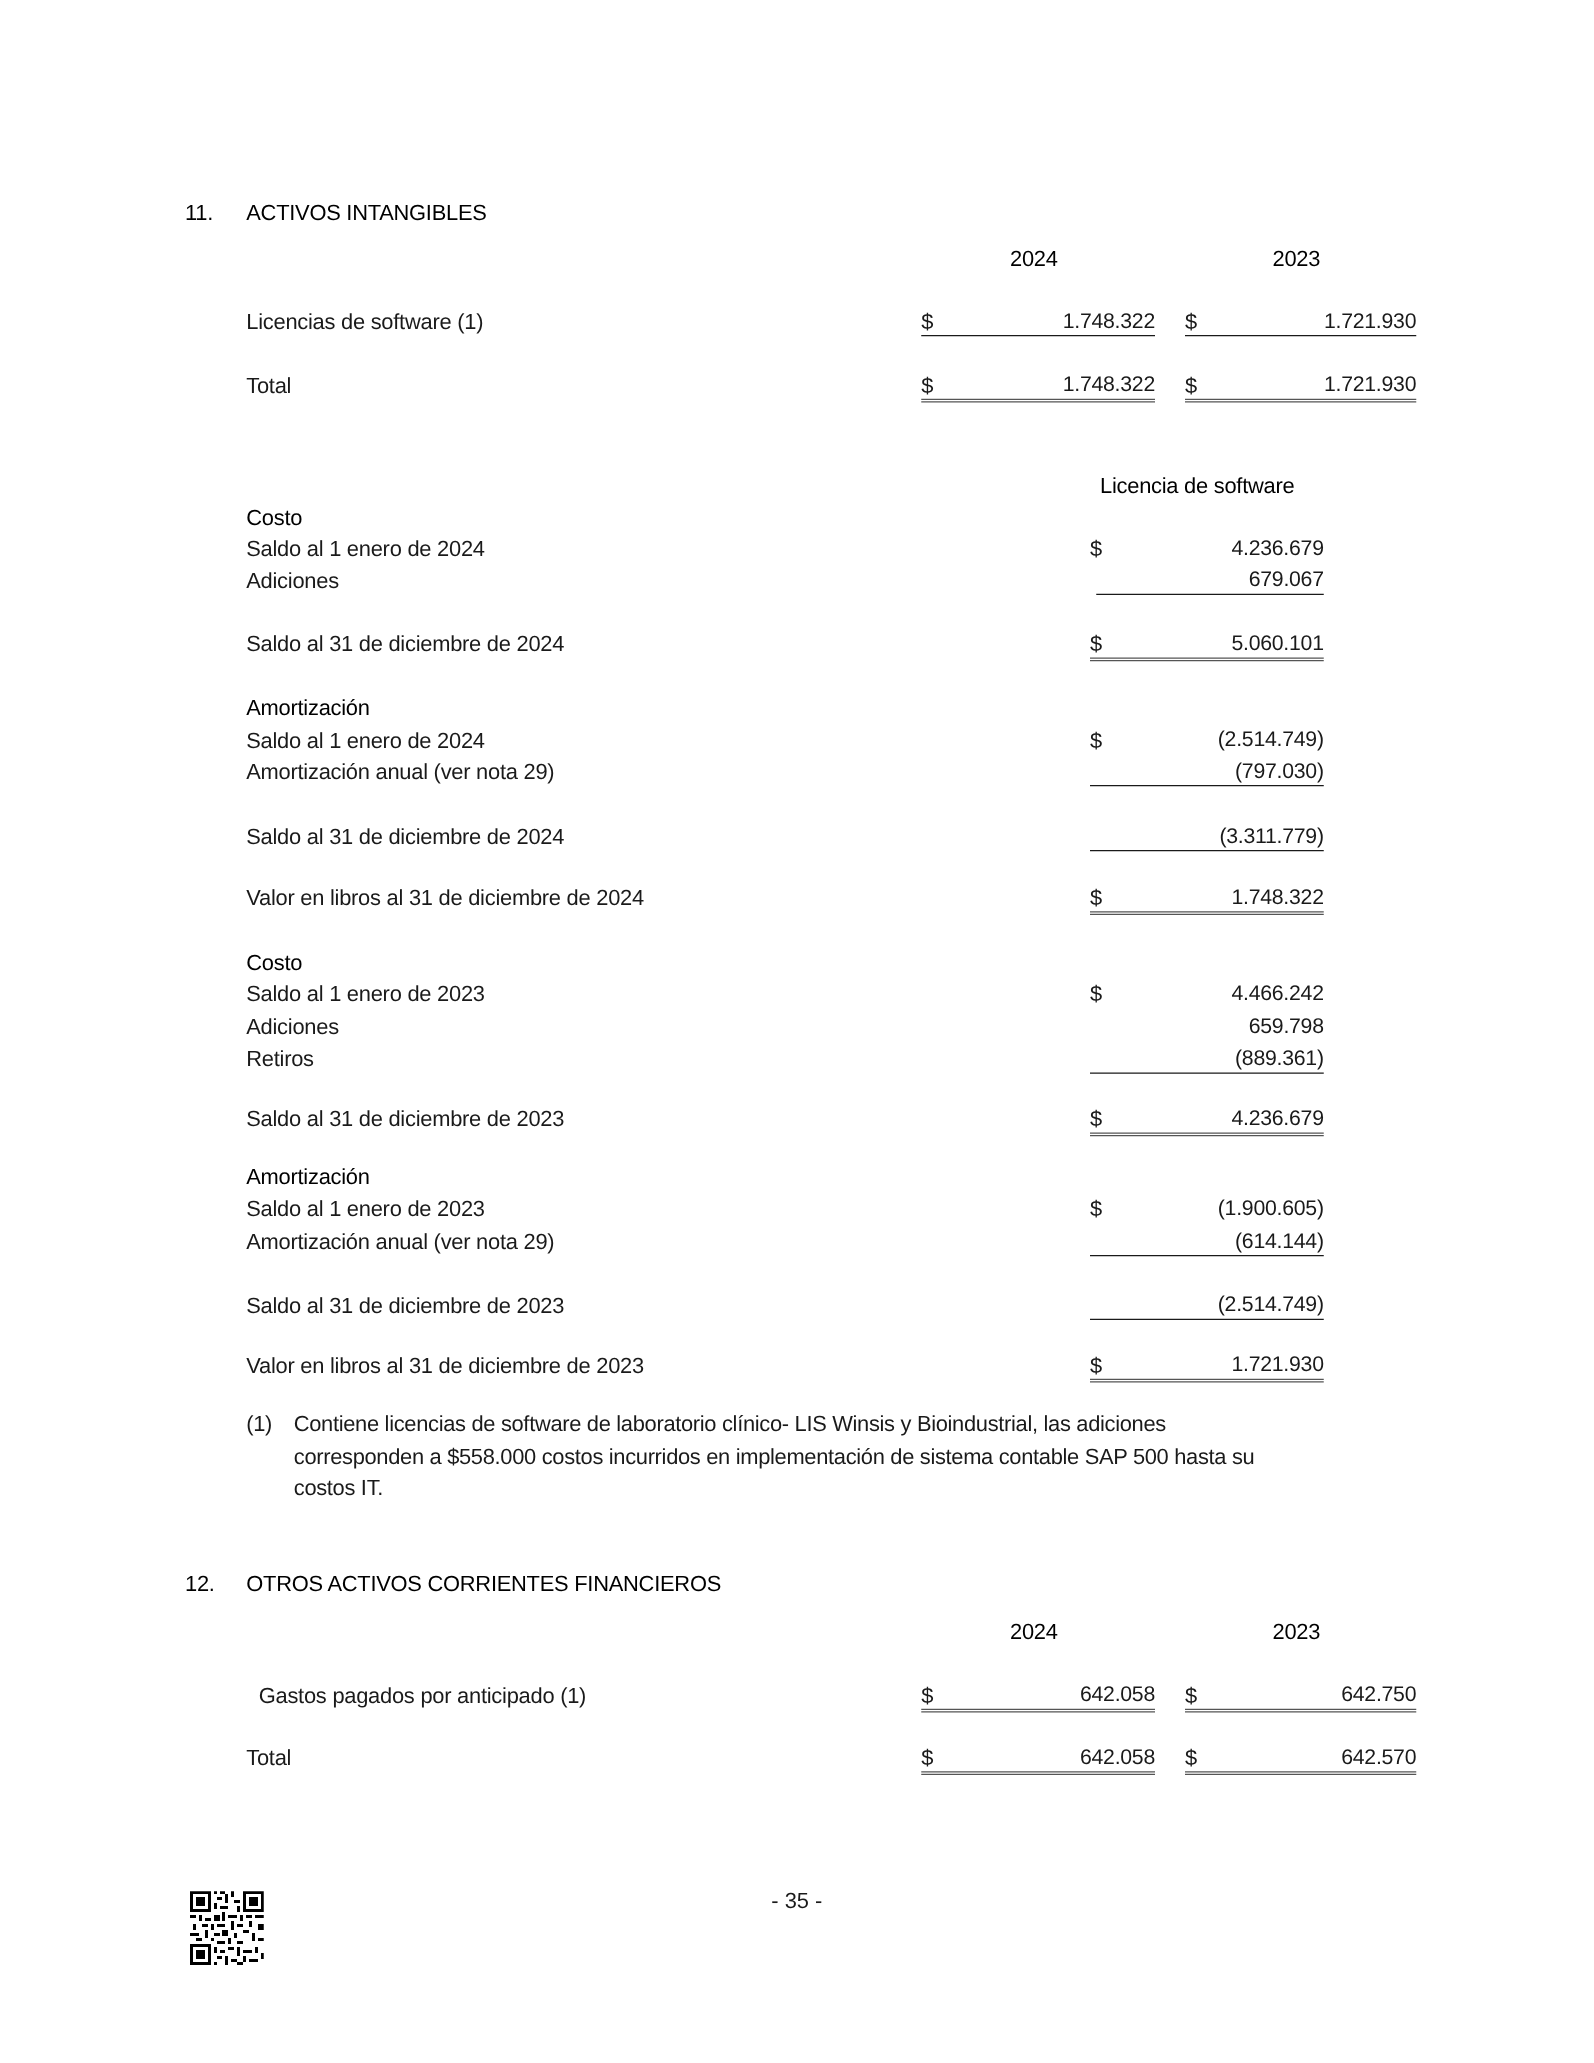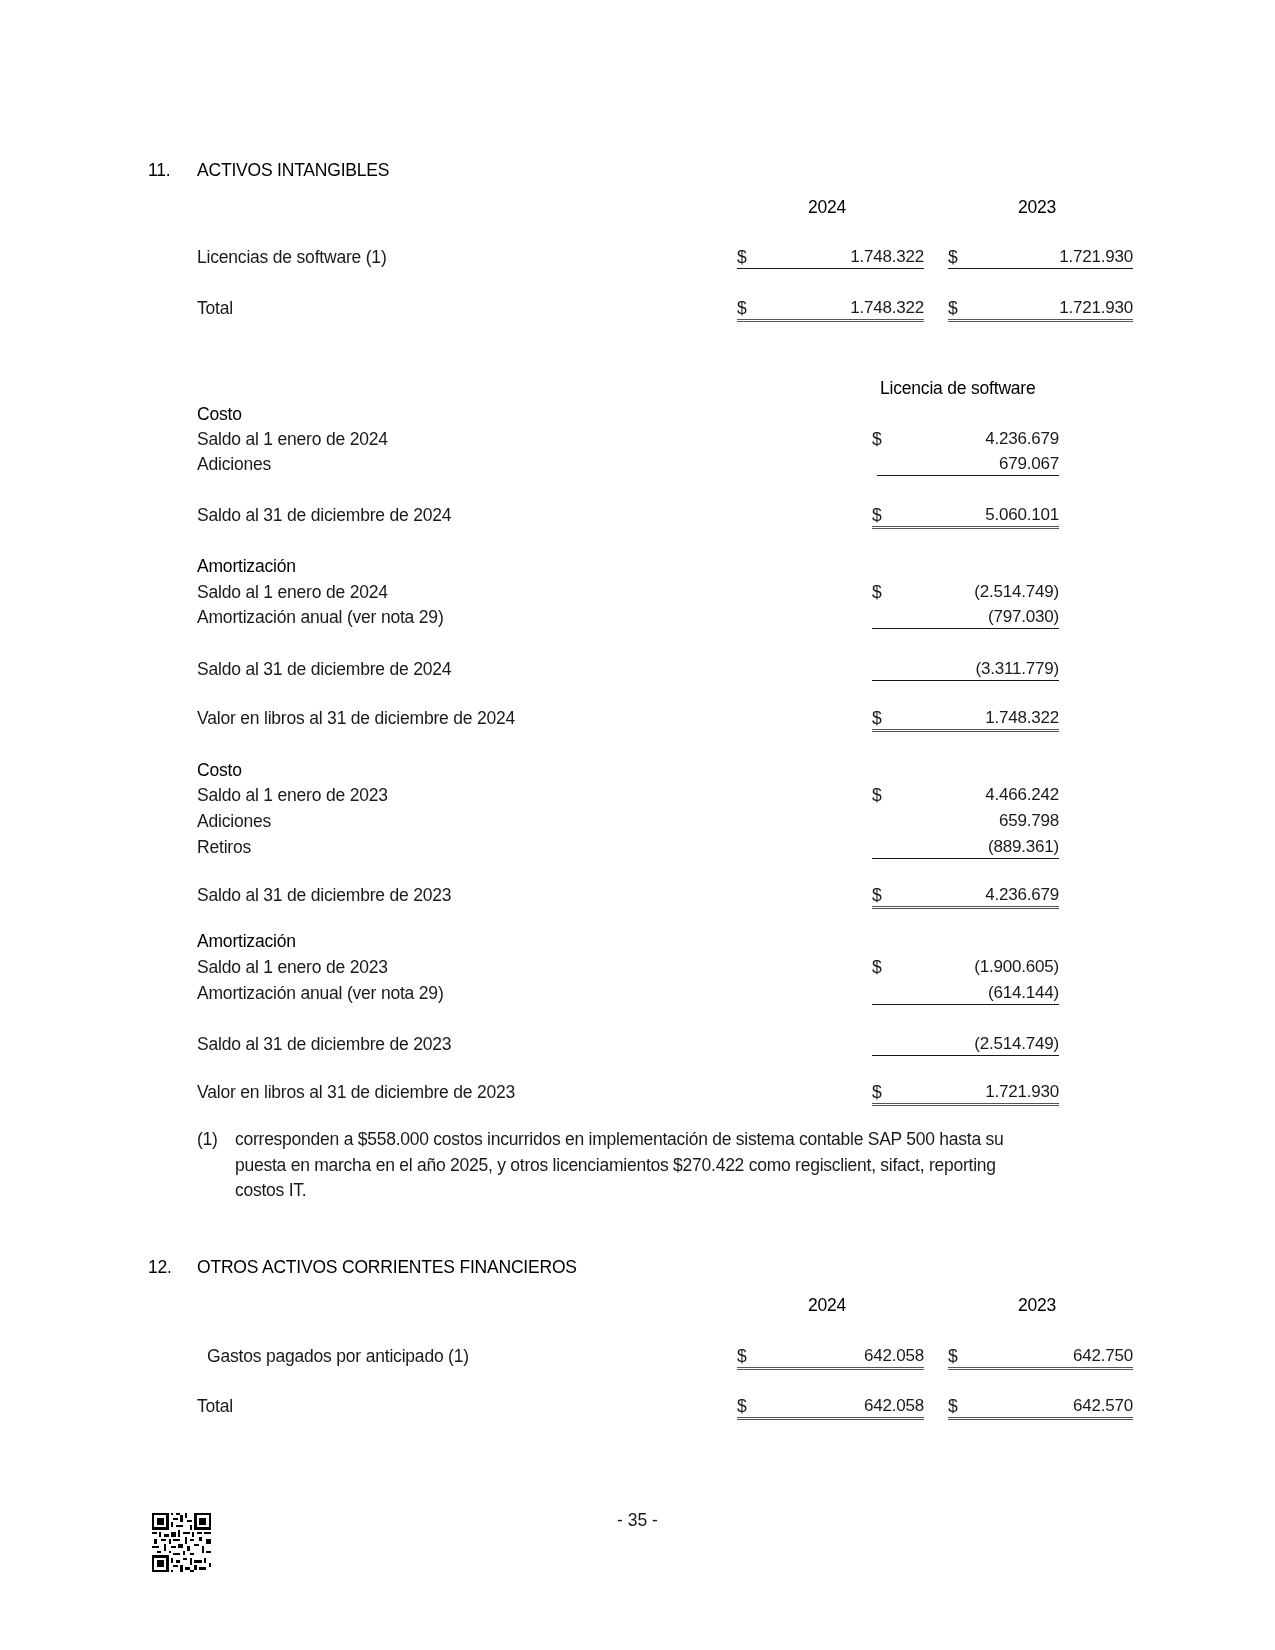--- a/index.html
+++ b/index.html
@@ -144,22 +144,22 @@
 
 <div class="t lbl" style="top:1081px;">Valor en libros al 31 de diciembre de 2023</div>
 <div class="cell ul2" style="left:872px; width:187px; top:1081px;">
   <span class="cur">$</span>
   <span class="val">1.721.930</span>
 </div>
 
 <div class="note" style="top:1127px; height:110px;">
   <span class="mk">(1)</span>
   <div class="body">
+    <div style="white-space:nowrap;">Contiene licencias de software de laboratorio clínico- LIS Winsis y  Bioindustrial, las adiciones</div>
     <div style="white-space:nowrap;">corresponden a $558.000 costos incurridos en implementación de sistema contable SAP 500 hasta su</div>
-    <div style="white-space:nowrap;">puesta en marcha en el año 2025, y otros licenciamientos $270.422 como regisclient, sifact, reporting</div>
     <div style="white-space:nowrap;">costos IT.</div>
   </div>
 </div>
 
 <div class="t b" style="left:148px; top:1256px;">12.</div>
 <div class="t b" style="left:197px; top:1256px;">OTROS ACTIVOS CORRIENTES FINANCIEROS</div>
 
 <div class="t b" style="left:808px; top:1294px;">2024</div>
 <div class="t b" style="left:1018px; top:1294px;">2023</div>
 

